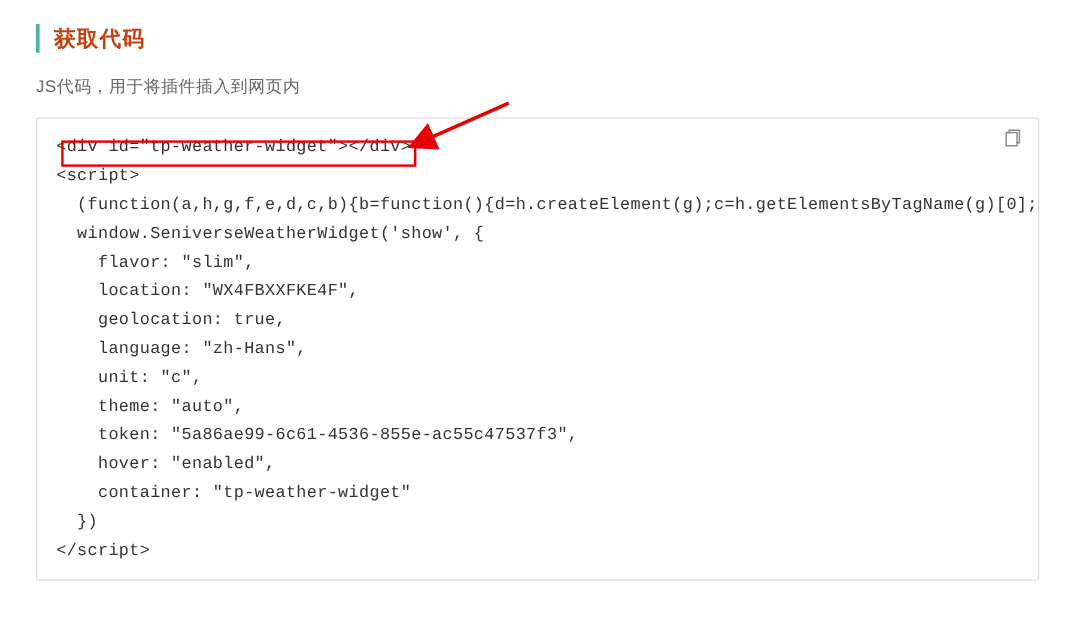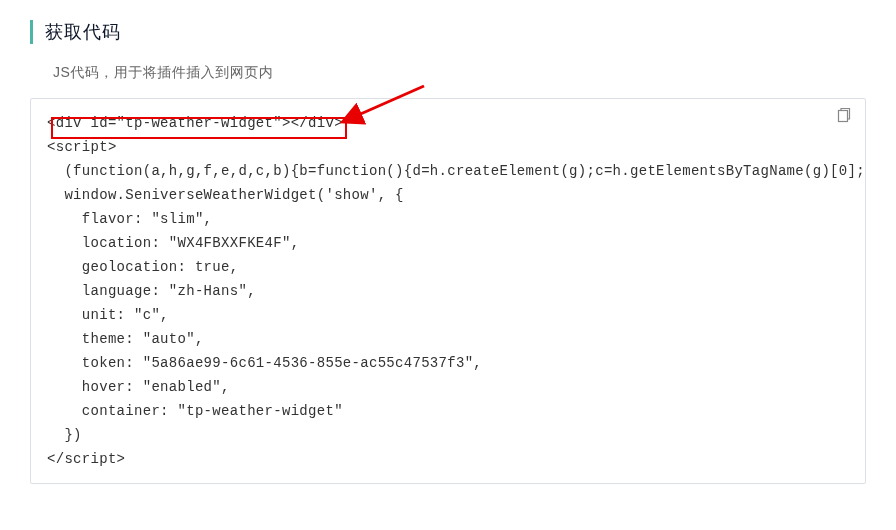--- a/index.html
+++ b/index.html
@@ -16,30 +16,29 @@
     .section {
       padding: 20px 30px 0 30px;
     }
     .title-wrap {
       border-left: 3px solid #4cb5a7;
       padding-left: 12px;
       margin-bottom: 20px;
     }
     .title {
       font-size: 18px;
-      font-weight: 400;
-      color: #0f172a;
+      font-weight: 700;
+      color: #c2410c;
       letter-spacing: 1px;
     }
     .subtitle {
       font-size: 14px;
       color: #666;
       margin-bottom: 16px;
       letter-spacing: 0.5px;
-      margin-left: 23px;
     }
     .code-box {
       position: relative;
       border: 1px solid #dcdfe6;
       background: #fff;
       border-radius: 2px;
       overflow: hidden;
     }
     .code-area {
       font-family: Consolas, "Courier New", monospace;

